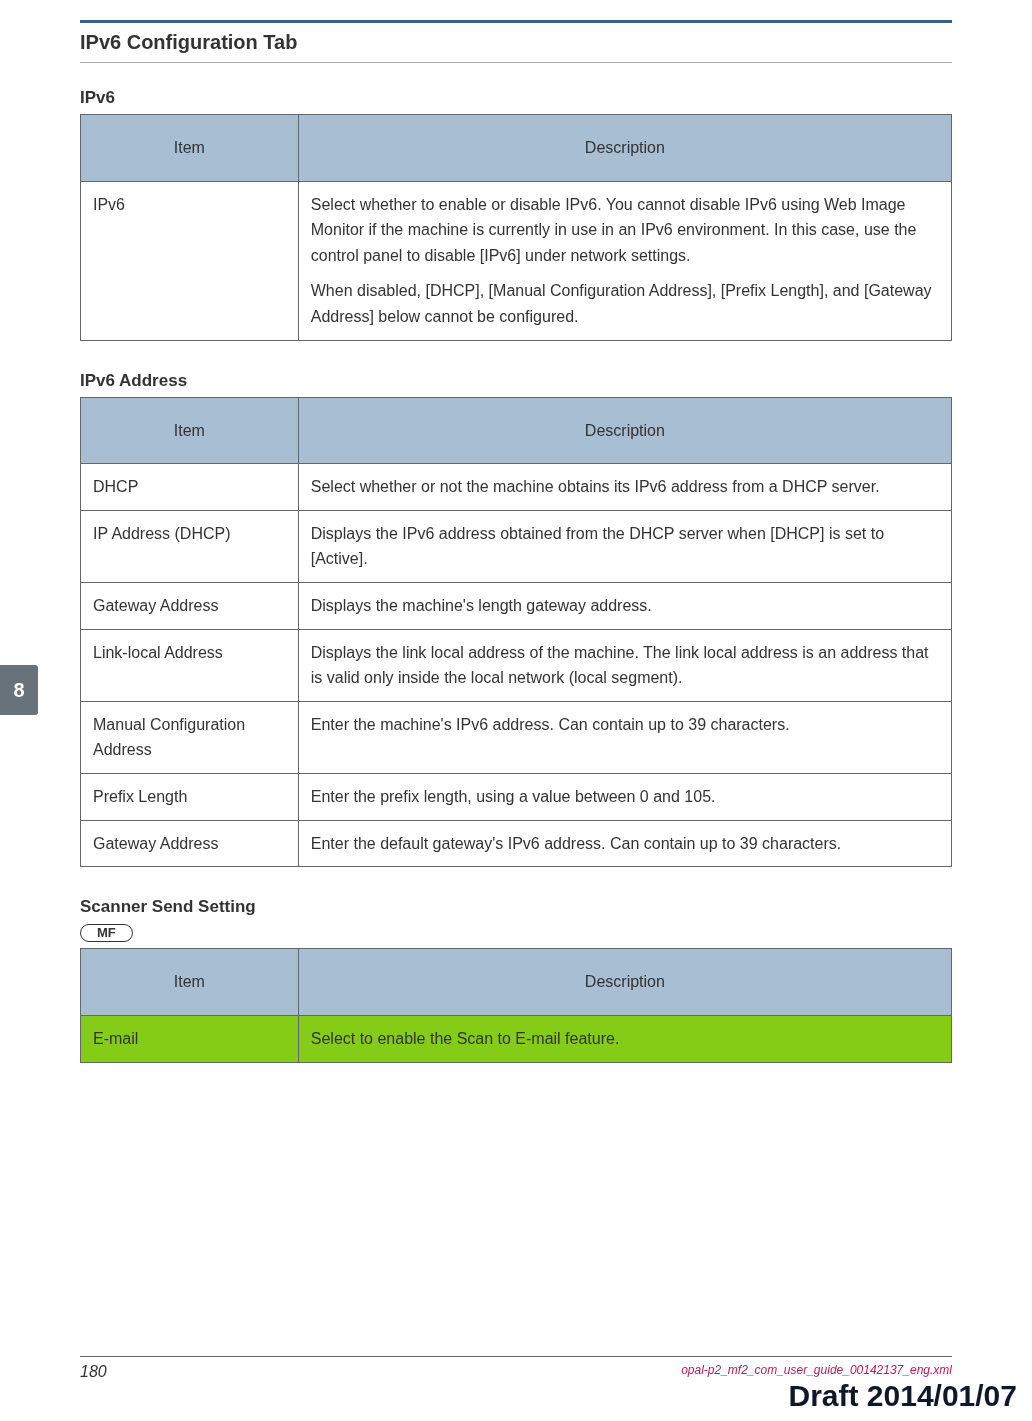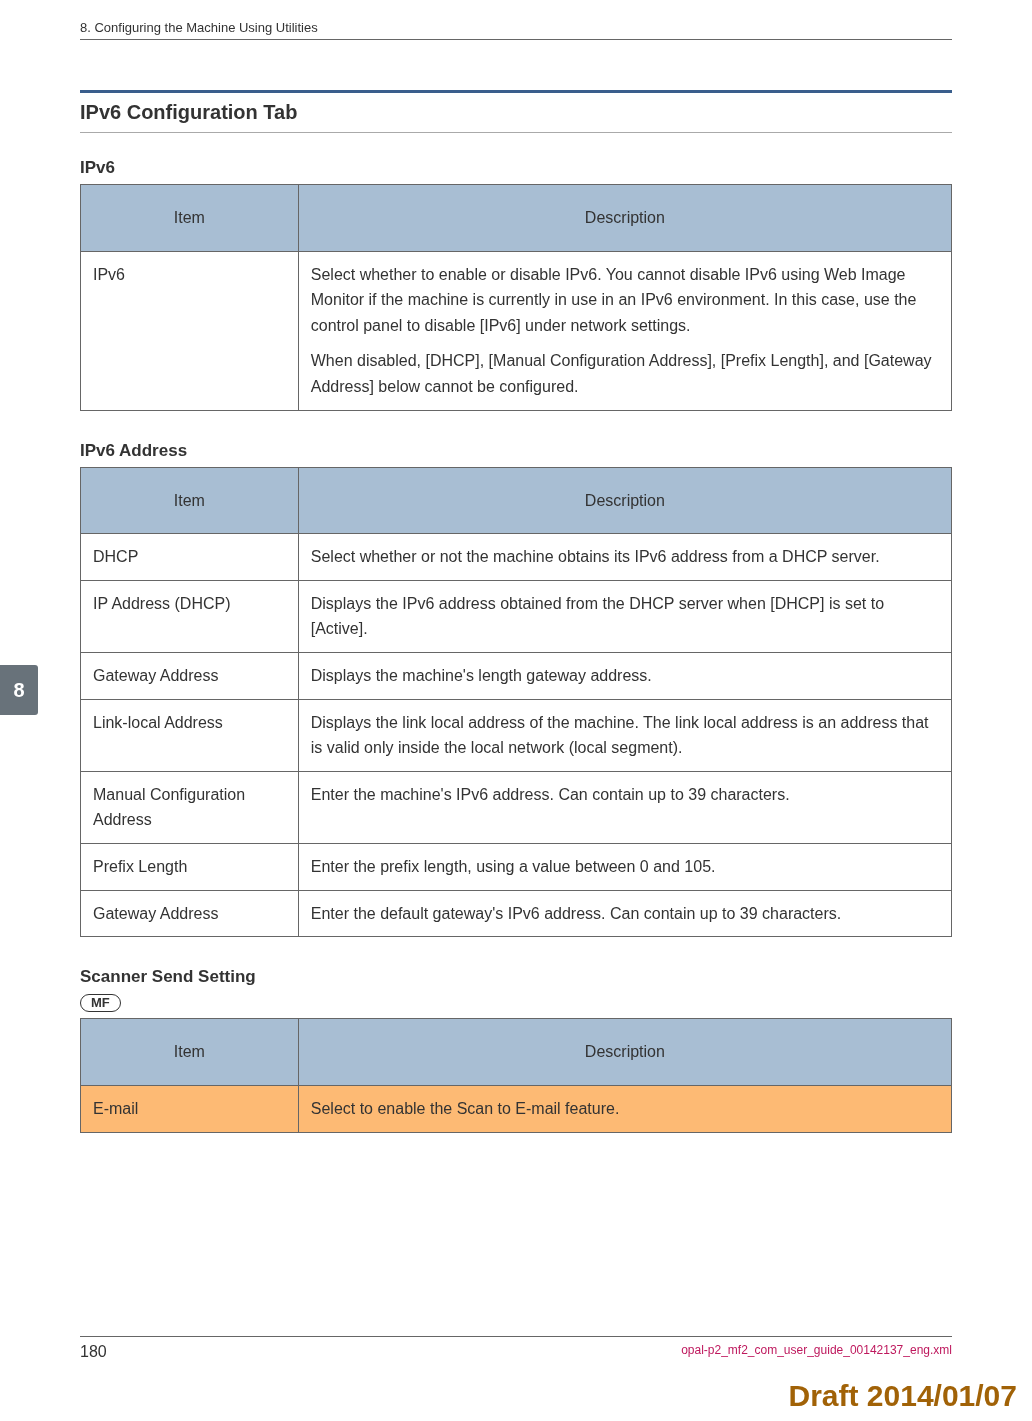--- a/index.html
+++ b/index.html
@@ -75,28 +75,28 @@
     td p {
       margin-bottom: 10px;
     }
     td p:last-child {
       margin-bottom: 0;
     }
     .mf-badge {
       display: inline-block;
       border: 1.5px solid #333;
       border-radius: 10px;
-      padding: 1px 10px;
+      padding: 1px 16px;
       font-size: 13px;
       font-weight: bold;
       margin-bottom: 6px;
       line-height: 1.1;
     }
     .highlighted-row td {
-      background: #fdba74;
+      background: #84cc16;
     }
     .side-tab {
       position: absolute;
       left: 0;
       top: 665px;
       width: 38px;
       height: 50px;
       background: #68727a;
       color: #fff;
       font-size: 20px;
@@ -126,33 +126,29 @@
     .footer-file {
       font-size: 12px;
       color: #be185d;
     }
     .draft {
       position: absolute;
       bottom: 8px;
       right: 15px;
       font-size: 30px;
       font-weight: bold;
-      color: #a16207;
+      color: #0f172a;
     }
   </style>
 </head>
 <body>
 
 <div class="side-tab">8</div>
 
 <div class="page">
-  <div class="header">
-    <span>8. Configuring the Machine Using Utilities</span>
-    <div class="header-line"></div>
-  </div>
 
   <div class="section-heading">IPv6 Configuration Tab</div>
 
   <div class="sub-heading">IPv6</div>
   <table>
     <thead>
       <tr>
         <th class="col-item">Item</th>
         <th class="col-desc">Description</th>
       </tr>
@@ -220,21 +216,21 @@
     </thead>
     <tbody>
       <tr class="highlighted-row">
         <td>E-mail</td>
         <td>Select to enable the Scan to E-mail feature.</td>
       </tr>
     </tbody>
   </table>
 
   <div class="footer">
-    <div style="width:100%;">
+    <div style="width:100%;font-style:italic;">
       <div class="footer-line"></div>
       <div style="display:flex;justify-content:space-between;">
         <span class="page-num">180</span>
         <span class="footer-file">opal-p2_mf2_com_user_guide_00142137_eng.xml</span>
       </div>
     </div>
   </div>
 </div>
 
 <div class="draft">Draft 2014/01/07</div>

